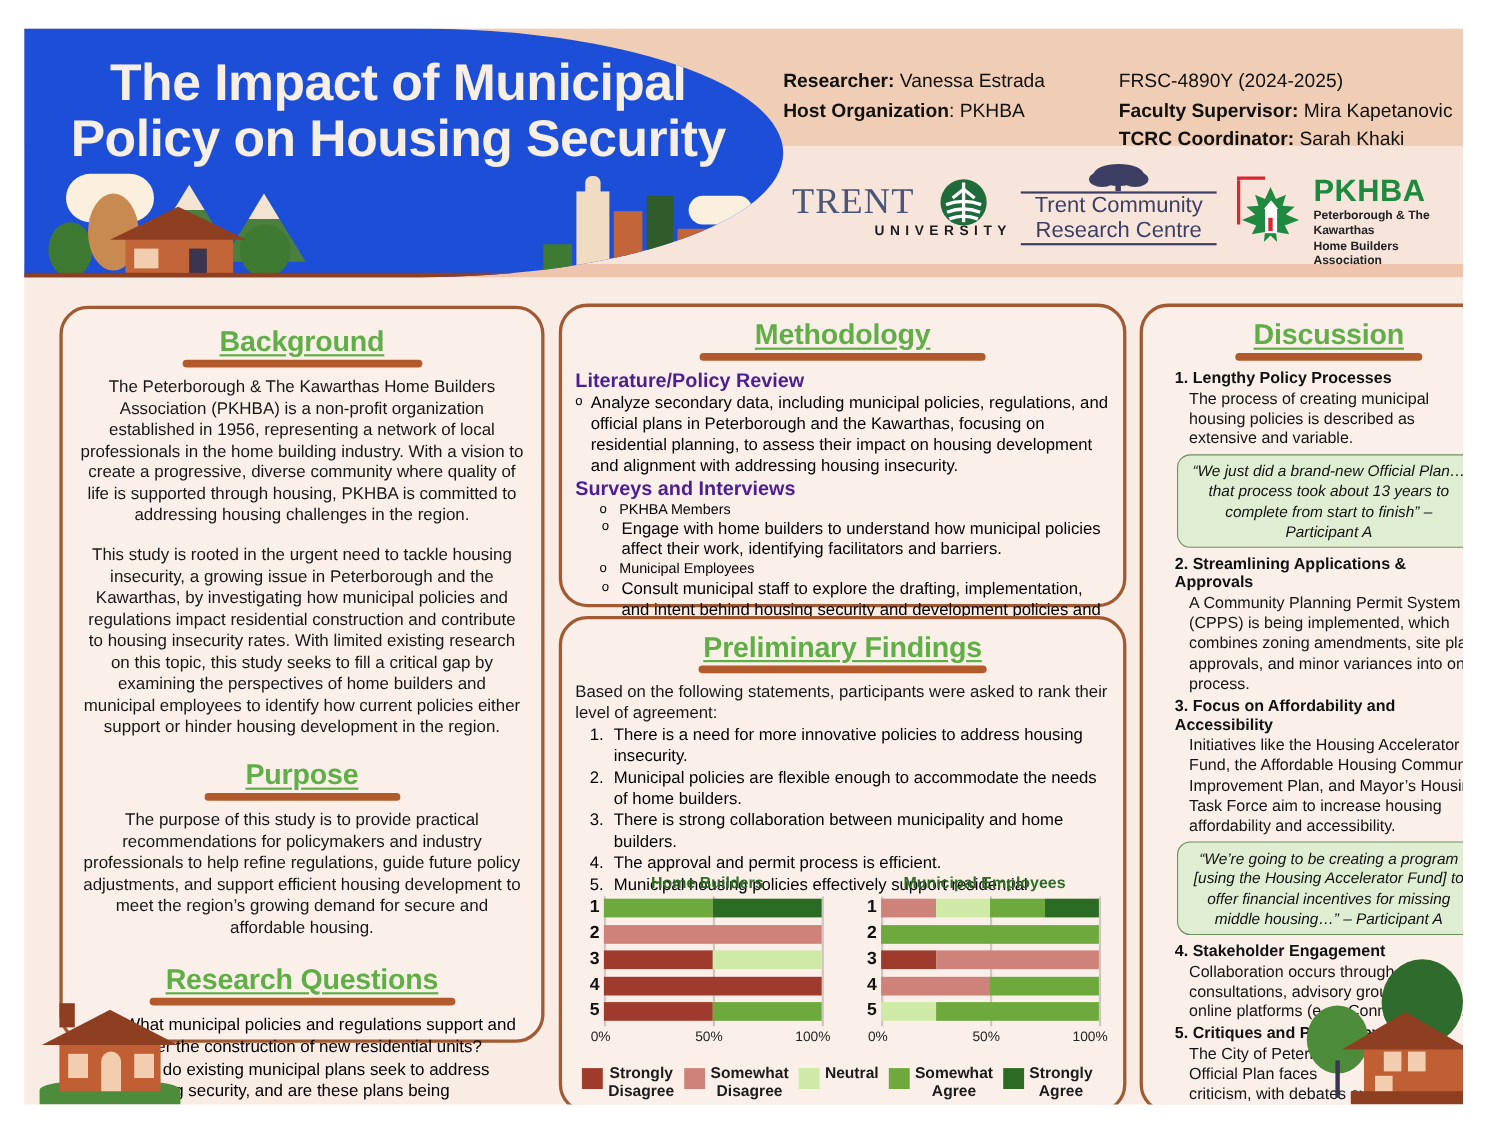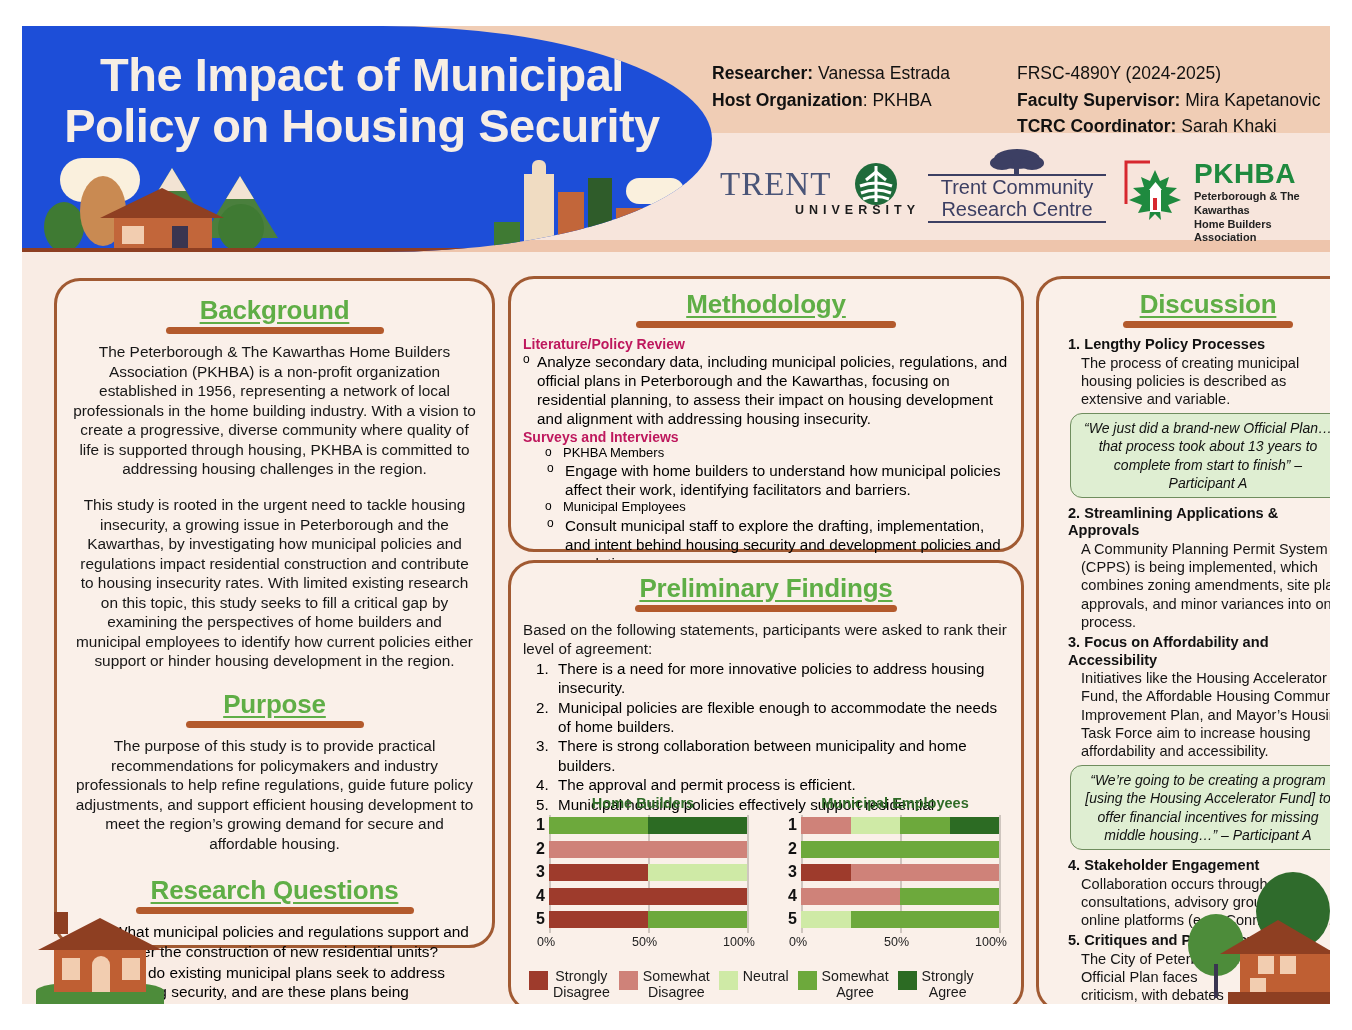--- a/index.html
+++ b/index.html
@@ -99,21 +99,21 @@
   
   #card-left { left: 32px; top: 252px; width: 441px; height: 670px; padding: 14px 16px; }
   .para-c { text-align:center; margin-top:6px; }
   ol.rq { margin: 4px 0 0 34px; font-size:15.4px; line-height:1.27; }
   ol.rq li { margin-bottom: 1px; padding-left: 6px; }
 
   
   #card-method { left: 486px; top: 250px; width: 516px; height: 276px; padding: 10px 12px; }
   #card-findings { left: 486px; top: 534px; width: 516px; height: 452px; padding: 10px 12px; }
 
-  .m-head { font-weight:bold; font-size:14px; color:#be185d; }
+  .m-head { font-weight:bold; font-size:18px; color:#4c1d95; }
   ul.lvl1 { list-style:none; margin:0; padding:0; }
   ul.lvl1 > li { position:relative; padding-left:14px; font-size:15.2px; line-height:1.26; }
   ul.lvl1 > li::before { content:"o"; position:absolute; left:0; top:0; font-size:12px; }
   ul.lvl2 { list-style:none; margin:0 0 0 22px; padding:0; }
   ul.lvl2 > li { position:relative; padding-left:18px; font-size:13px; line-height:1.26; }
   ul.lvl2 > li::before { content:"o"; position:absolute; left:0; top:0; font-size:12px; }
   ul.lvl3 { list-style:none; margin:0 0 0 22px; padding:0; }
   ul.lvl3 > li { position:relative; padding-left:20px; font-size:15.2px; line-height:1.26; }
   ul.lvl3 > li::before { content:"o"; position:absolute; left:2px; top:0; font-size:12px; }
 
@@ -125,21 +125,21 @@
   .chart { position:absolute; top:0; width:240px; height:170px; }
   .chart-title { text-align:center; font-size:14.5px; font-weight:bold; color:#2f6b27; margin-bottom:4px; }
   .plot { position:relative; margin-left:26px; width:198px; height:118px; }
   .plot .gl { position:absolute; top:0; width:1.5px; height:118px; background:#cfc6bf; }
   .rowwrap { position:absolute; left:0; width:198px; height:17px; display:flex; }
   .seg { height:100%; }
   .rowlbl { position:absolute; left:-24px; width:20px; text-align:right; font-size:16px; font-weight:bold; color:#111; }
   .xaxis { position:relative; margin-left:26px; width:198px; height:18px; font-size:12.5px; color:#222; }
   .xaxis span { position:absolute; top:2px; }
 
-  .legend { position:absolute; left:18px; top:406px; width:480px; display:flex; gap:9px; }
+  .legend { position:absolute; left:18px; top:406px; width:480px; display:flex; gap:9px;font-weight:bold; }
   .lg { display:flex; align-items:flex-start; gap:5px; }
   .sw { width:19px; height:19px; flex:0 0 19px; margin-top:2px; }
   .lg-lbl { font-size:14.2px; color:#1b1b1b; line-height:1.12; text-align:center; }
 
   
   #card-right { left: 1014px; top: 250px; width: 344px; height: 736px; padding: 10px 29px; }
   .d-num { font-weight:bold; font-size:14.6px; color:#111; line-height:1.2; }
   .d-body { font-size:14.6px; color:#141414; line-height:1.25; padding-left:13px; margin-bottom:3px; }
   .quote {
     background:#dfeed2; border:1.5px solid #6f8d5e; border-radius:12px;

